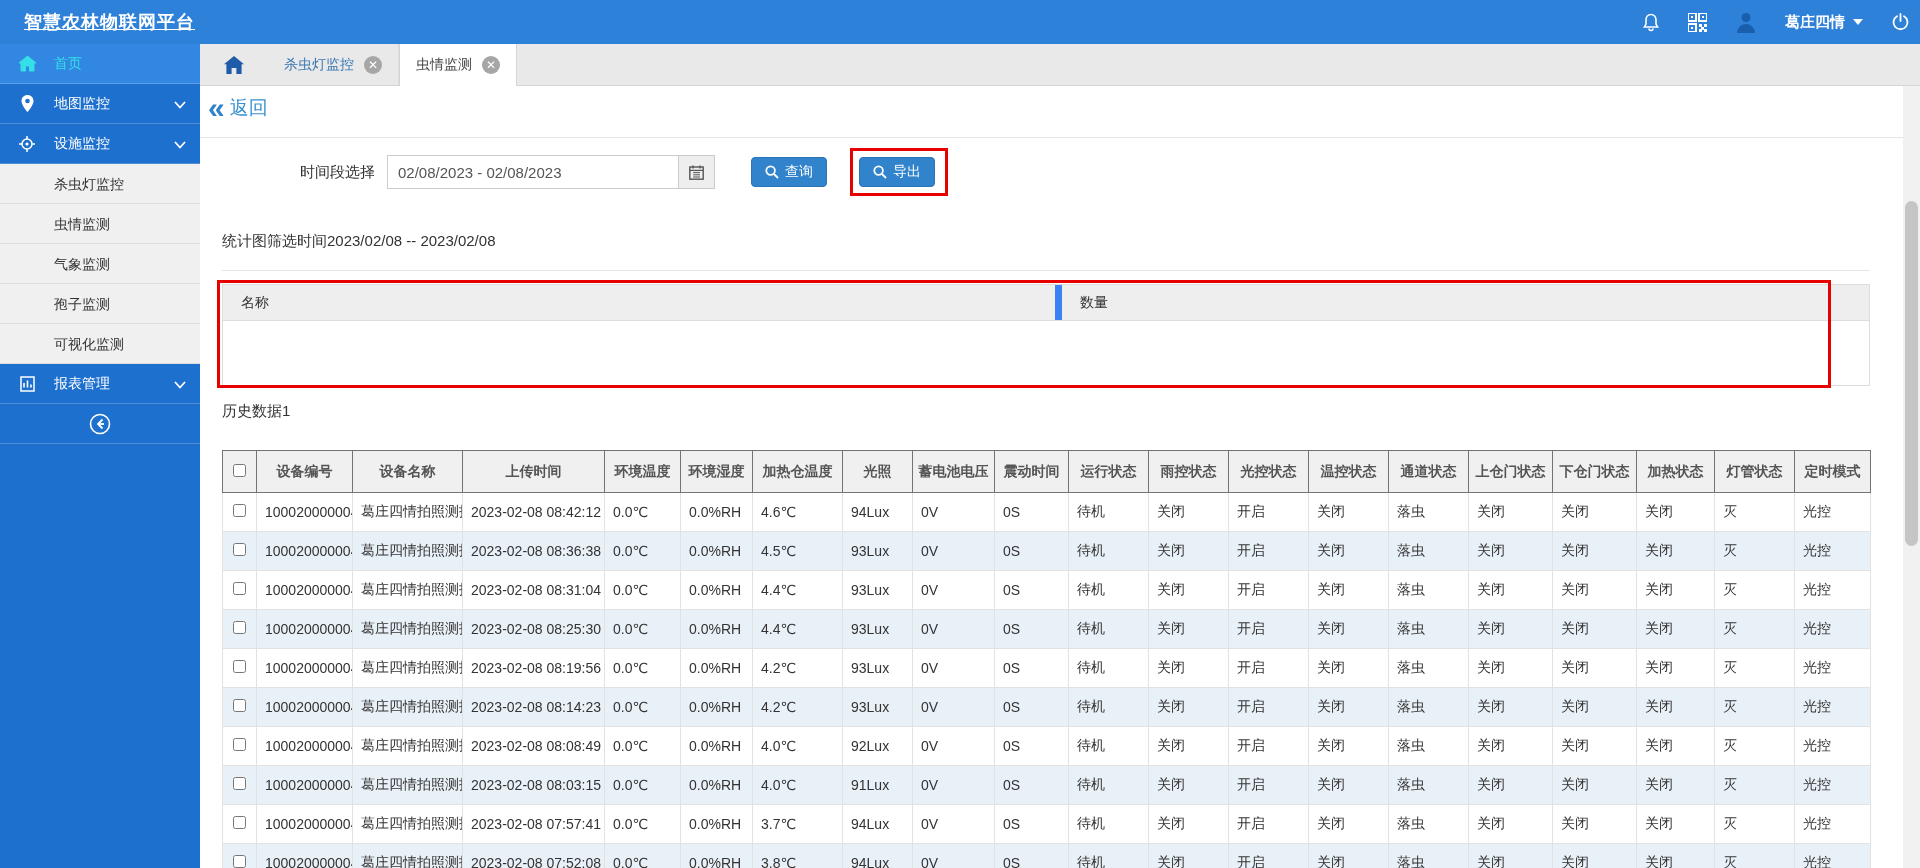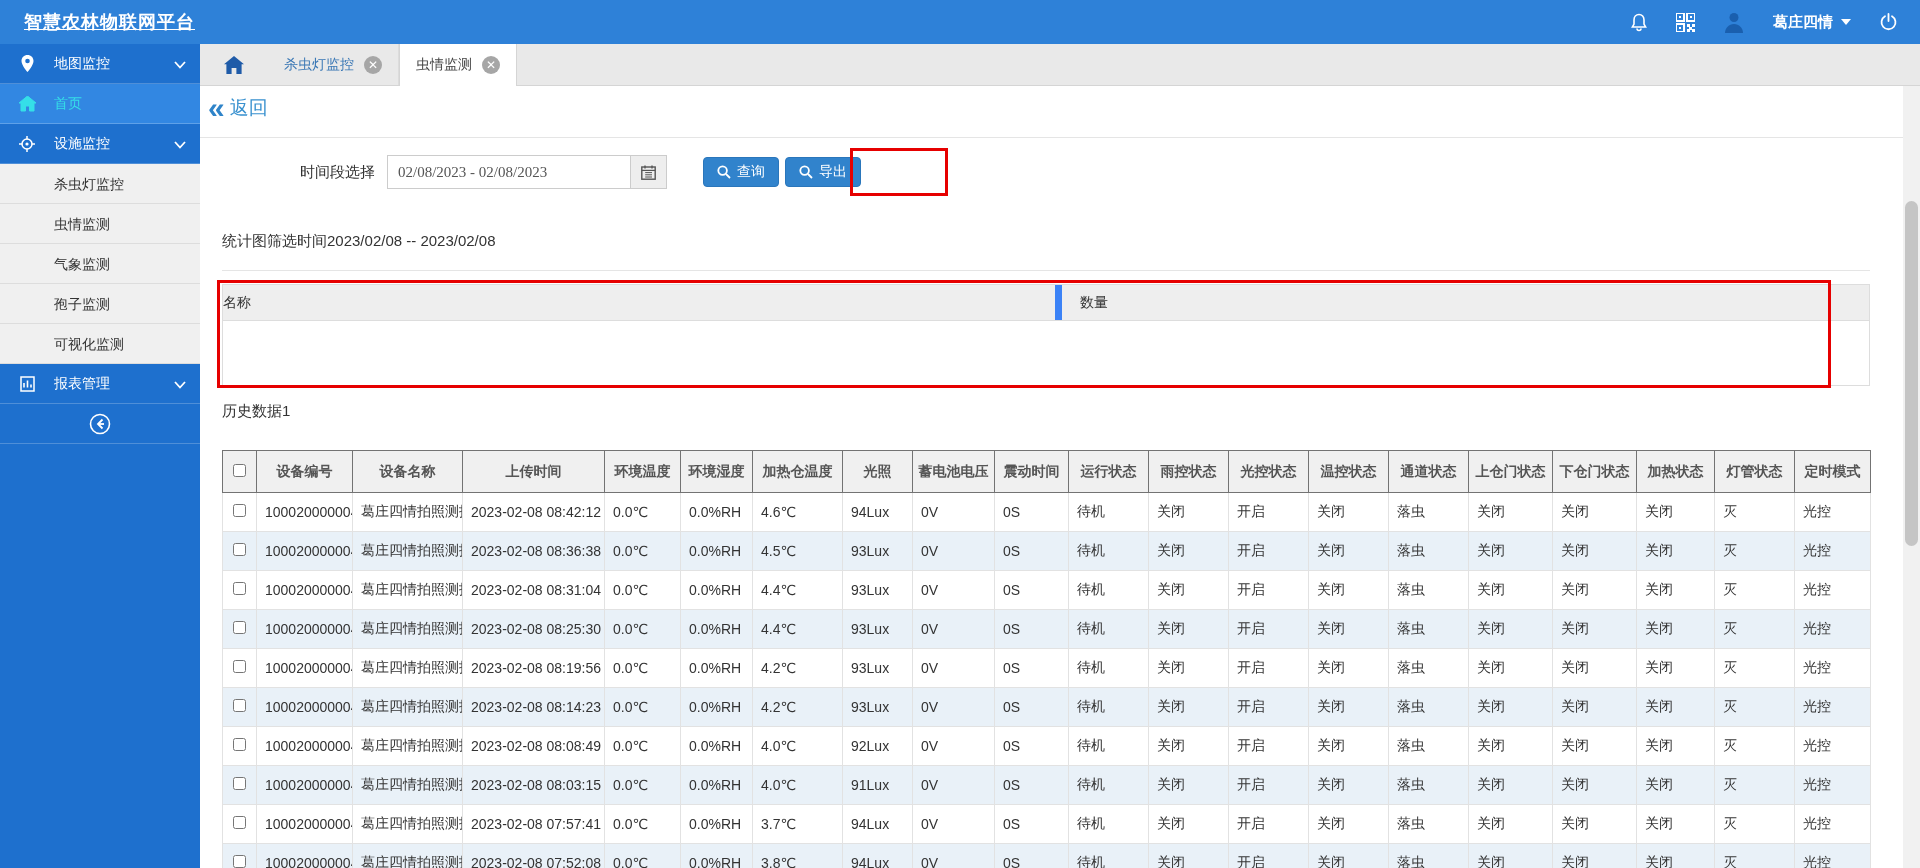--- a/index.html
+++ b/index.html
@@ -3,21 +3,21 @@
 <meta charset="utf-8">
 <style>
   * { margin:0; padding:0; box-sizing:border-box; }
   html,body { width:1920px; height:868px; overflow:hidden;
     font-family:"Liberation Sans","DejaVu Sans",sans-serif; background:#fff; }
 
   
   .topbar { position:absolute; left:0; top:0; width:1920px; height:44px;
     background:#2e81d8; display:flex; align-items:center; justify-content:space-between; z-index:30; }
   .brand { color:#fff; font-size:18px; font-weight:bold; padding-left:24px; letter-spacing:1px;text-decoration:underline; }
-  .topbar-right { display:flex; align-items:center; gap:28px; padding-right:22px; color:#fff; }
+  .topbar-right { display:flex; align-items:center; gap:28px; padding-right:10px; color:#fff; }
   .topbar-right svg { display:block; }
   .username-wrap { display:flex; align-items:center; gap:8px; cursor:pointer; }
   .username { color:#fff; font-size:15px; font-weight:bold; }
   .caret { width:0; height:0; border-left:5px solid transparent; border-right:5px solid transparent;
     border-top:6px solid #fff; }
 
   
   .sidebar { position:absolute; left:0; top:44px; width:200px; height:824px; background:#1e70ce; z-index:20; }
   .side-item { height:40px; display:flex; align-items:center; color:#fff; font-size:14px;
     border-bottom:1px solid rgba(255,255,255,.22); cursor:pointer; position:relative; }
@@ -46,39 +46,39 @@
   .content { position:absolute; left:0; top:42px; width:1703px; height:782px; overflow:hidden; background:#fff; }
 
   .back-row { position:absolute; left:0; top:0; width:100%; height:52px; border-bottom:1px solid #e5e5e5; }
   .back-link { position:absolute; left:8px; top:8px; display:flex; align-items:center; gap:8px;
     color:#3991cf; font-size:19px; cursor:pointer; }
   .back-chevrons { font-size:30px; font-weight:bold; color:#2f84c9; line-height:28px; letter-spacing:-3px; }
 
   .form-row { position:absolute; left:0; top:68px; height:36px; display:flex; align-items:center; }
   .date-label { margin-left:100px; font-size:15px; color:#333; }
   .input-group { display:flex; margin-left:12px; }
-  .date-input { width:244px; height:34px; border:1px solid #ccc; padding:0 10px; font-size:15px;
-    color:#555; background:#fff; font-family:Liberation Serif, serif; }
+  .date-input { width:292px; height:34px; border:1px solid #ccc; padding:0 10px; font-size:15px;
+    color:#555; background:#fff; font-family:Liberation Sans, sans-serif; }
   .date-addon { width:36px; height:34px; background:#eee; border:1px solid #ccc; border-left:none;
     display:flex; align-items:center; justify-content:center; cursor:pointer; }
   .btn { height:30px; padding:0 13px; background:#3183cc; border:1px solid #2a76bb; border-radius:4px;
     color:#fff; font-size:14px; display:flex; align-items:center; gap:6px; cursor:pointer; font-family:inherit; }
   .btn-query { margin-left:36px; }
-  .btn-export { margin-left:6px; }
+  .btn-export { margin-left:32px; }
 
   .annot { position:absolute; border:3px solid #e60000; pointer-events:none; z-index:10; }
   .annot-export { left:650px; top:62px; width:98px; height:48px; }
   .annot-stats { left:17px; top:194px; width:1614px; height:108px; }
 
   .stats-caption { position:absolute; left:22px; top:146px; font-size:15px; color:#333; }
   .separator { position:absolute; left:22px; top:184px; width:1648px; border-top:1px solid #e5e5e5; }
 
   .stats-table { position:absolute; left:22px; top:198px; width:1648px; border:1px solid #ddd; }
   .stats-head { display:flex; background:#eee; border-bottom:1px solid #ddd; height:36px; align-items:center; }
-  .stats-col-name { width:832px; font-size:14px; color:#333; }
+  .stats-col-name { width:832px; padding-left:18px; font-size:14px; color:#333; }
   .stats-col-qty { padding-left:18px; font-size:14px; color:#333; border-left:7px solid #3b82f6; height:100%;
     display:flex; align-items:center; flex:1; }
   .stats-body { height:64px; background:#fff; }
 
   .history-title { position:absolute; left:22px; top:316px; font-size:15px; color:#333; }
 
   table.history { position:absolute; left:22px; top:364px; width:1648px; border-collapse:collapse;
     table-layout:fixed; font-size:14px; }
   table.history th { background:#f0f0f0; border:1px solid #737373; height:42px; color:#555;
     font-weight:bold; text-align:center; font-size:14px; overflow:hidden; white-space:nowrap; }
@@ -132,40 +132,40 @@
     <span>
       <svg width="19" height="19" viewBox="0 0 19 19">
           <path d="M6 3.2a7 7 0 1 0 7 0" fill="none" stroke="#fff" stroke-width="1.8" stroke-linecap="round"></path>
           <line x1="9.5" y1="1" x2="9.5" y2="8" stroke="#fff" stroke-width="1.8" stroke-linecap="round"></line>
         </svg>
     </span>
   </div>
 </div>
 
 <div class="sidebar">
+  <div class="side-item active">
+    <span class="s-icon">
+      <svg width="17" height="16" viewBox="0 0 17 16" fill="#35dfe8">
+          <path d="M8.5 0 0 7h2v8h4.5v-5h4v5H15V7h2z"></path>
+        </svg>
+    </span>
+    <span>首页</span>
+  </div>
   <div class="side-item">
     <span class="s-icon">
       <svg width="13" height="17" viewBox="0 0 13 17" fill="#fff">
           <path d="M6.5 0C3 0 .5 2.6.5 6c0 4.4 6 11 6 11s6-6.6 6-11c0-3.4-2.5-6-6-6zm0 8.3A2.3 2.3 0 1 1 6.5 3.7a2.3 2.3 0 0 1 0 4.6z"></path>
         </svg>
     </span>
     <span>地图监控</span>
     <span class="side-chevron">
       <svg width="12" height="8" viewBox="0 0 12 8">
           <polyline points="1,1 6,6.5 11,1" fill="none" stroke="#fff" stroke-width="1.8"></polyline>
         </svg>
     </span>
-  </div>
-  <div class="side-item active">
-    <span class="s-icon">
-      <svg width="17" height="16" viewBox="0 0 17 16" fill="#35dfe8">
-          <path d="M8.5 0 0 7h2v8h4.5v-5h4v5H15V7h2z"></path>
-        </svg>
-    </span>
-    <span>首页</span>
   </div>
   <div class="side-item">
     <span class="s-icon">
       <svg width="16" height="16" viewBox="0 0 16 16">
           <circle cx="8" cy="8" r="5" fill="none" stroke="#fff" stroke-width="1.5"></circle>
           <circle cx="8" cy="8" r="1.6" fill="#fff"></circle>
           <line x1="8" y1="0" x2="8" y2="3.4" stroke="#fff" stroke-width="1.5"></line>
           <line x1="8" y1="12.6" x2="8" y2="16" stroke="#fff" stroke-width="1.5"></line>
           <line x1="0" y1="8" x2="3.4" y2="8" stroke="#fff" stroke-width="1.5"></line>
           <line x1="12.6" y1="8" x2="16" y2="8" stroke="#fff" stroke-width="1.5"></line>

